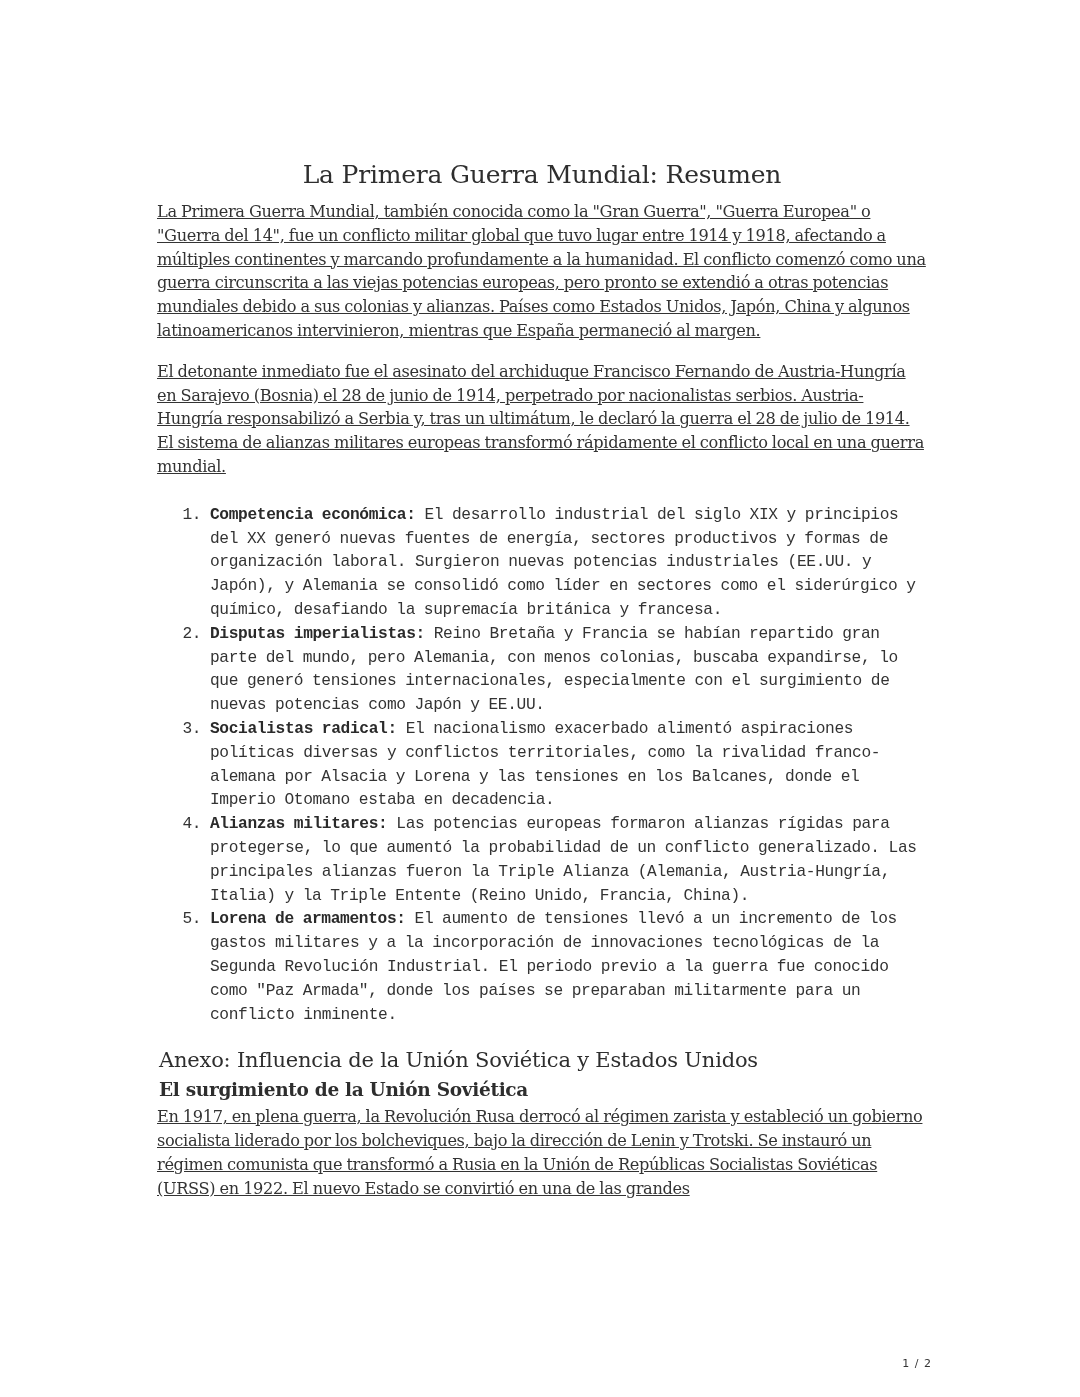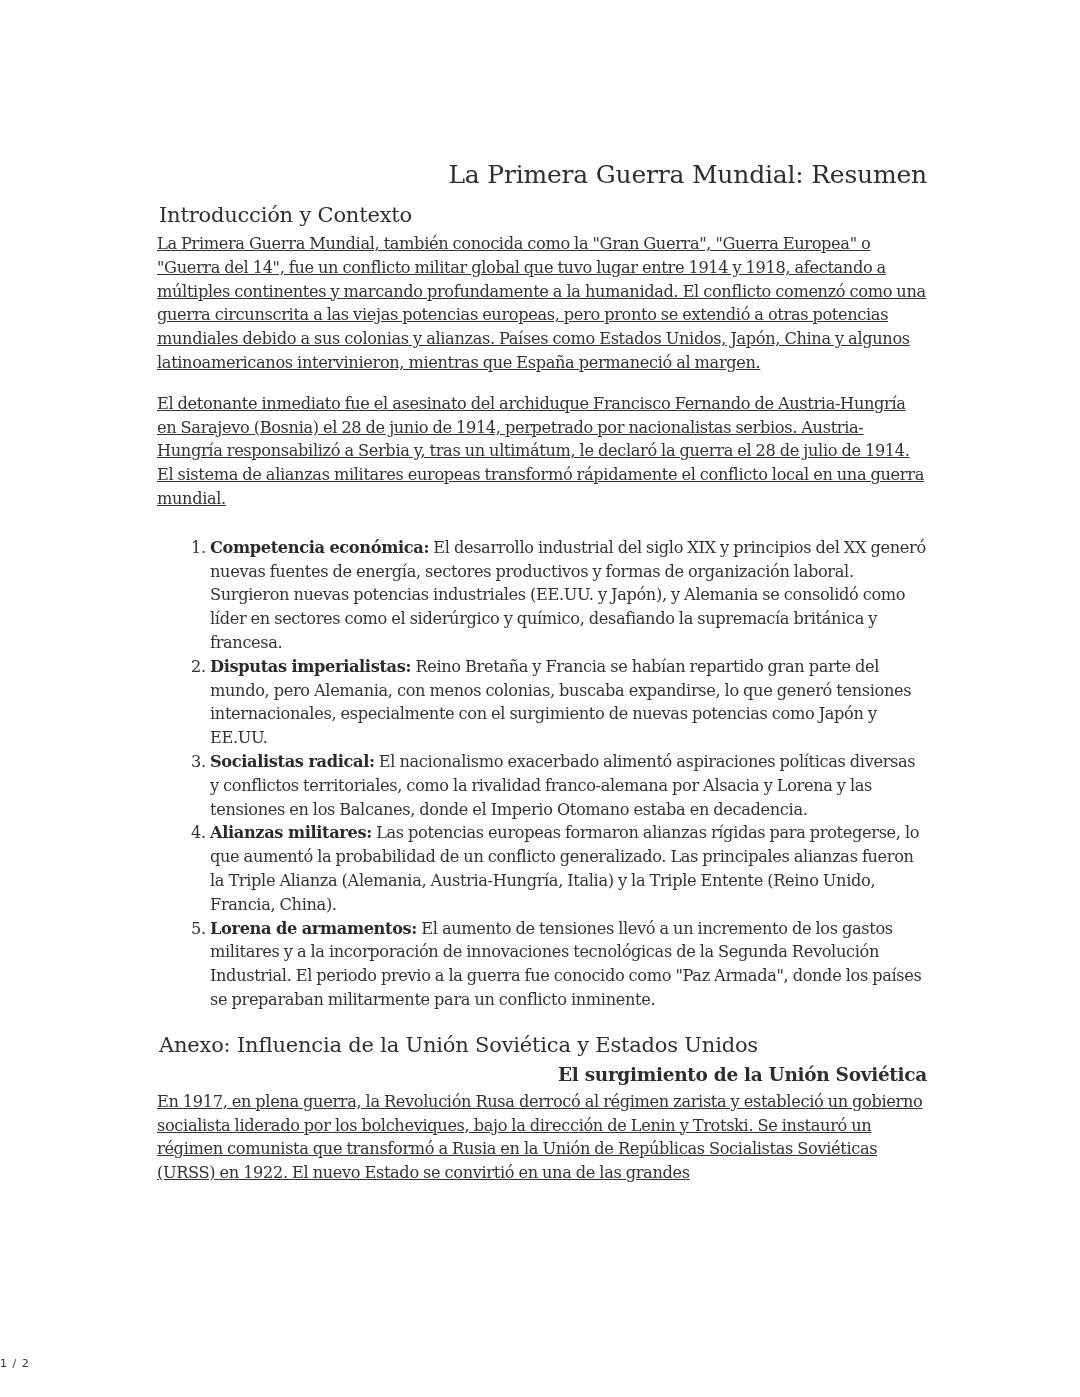--- a/index.html
+++ b/index.html
@@ -17,82 +17,80 @@
     }
     .page {
       position: absolute;
       left: 157px;
       top: 158px;
       width: 770px;
     }
     .doc-title {
       font-size: 25px;
       font-weight: normal;
-      text-align: right;
+      text-align: center;
       margin: 0 0 8px 0;
       line-height: 34px;
       color: #2e2e2e;
       letter-spacing: -0.2px;
     }
     h2 {
       font-size: 21px;
       font-weight: normal;
       margin: 0 0 2px 2px;
       line-height: 30px;
       color: #2e2e2e;
       letter-spacing: -0.2px;
     }
     h3 {
       font-size: 18.5px;
       font-weight: bold;
       margin: 0 0 2px 2px;
       line-height: 26px;
       color: #2e2e2e;
       letter-spacing: -0.3px;
-      text-align: right;
     }
     p {
       font-size: 16.2px;
       line-height: 23.8px;
       margin: 0 0 17px 0;
       letter-spacing: -0.35px;
       word-spacing: -0.5px;
       text-decoration: underline;
     }
     .section-gap { height: 8px; }
     ol {
       margin: 0 0 18px 0;
       padding: 0 0 0 53px;
       font-size: 16.2px;
       line-height: 23.8px;
       letter-spacing: -0.35px;
       word-spacing: -0.5px;
     }
-    ol li { padding-left: 0; }
+    ol li { padding-left: 0; font-family: Liberation Mono, monospace; }
     ol li b { color: #2a2a2a; }
     .footer {
       position: absolute;
       top: 1357px;
       left: 0;
       width: 932px;
-      text-align: left;
+      text-align: right;
       font-family: "DejaVu Sans", sans-serif;
       font-size: 11px;
       color: #333;
       letter-spacing: 1px;
     }
   </style>
 </head>
 <body>
 
 <div class="page">
   <h1 class="doc-title">La Primera Guerra Mundial: Resumen</h1>
 
   <section>
-    <h2>Introducción y Contexto</h2>
     <p>La Primera Guerra Mundial, también conocida como la "Gran Guerra", "Guerra Europea" o "Guerra del 14", fue un conflicto militar global que tuvo lugar entre 1914 y 1918, afectando a múltiples continentes y marcando profundamente a la humanidad. El conflicto comenzó como una guerra circunscrita a las viejas potencias europeas, pero pronto se extendió a otras potencias mundiales debido a sus colonias y alianzas. Países como Estados Unidos, Japón, China y algunos latinoamericanos intervinieron, mientras que España permaneció al margen.</p>
     <p>El detonante inmediato fue el asesinato del archiduque Francisco Fernando de Austria-Hungría en Sarajevo (Bosnia) el 28 de junio de 1914, perpetrado por nacionalistas serbios. Austria-Hungría responsabilizó a Serbia y, tras un ultimátum, le declaró la guerra el 28 de julio de 1914. El sistema de alianzas militares europeas transformó rápidamente el conflicto local en una guerra mundial.</p>
   </section>
 
   <div class="section-gap"></div>
 
   <section>
     <ol>
       <li><b>Competencia económica:</b><span> El desarrollo industrial del siglo XIX y principios del XX generó nuevas fuentes de energía, sectores productivos y formas de organización laboral. Surgieron nuevas potencias industriales (EE.UU. y Japón), y Alemania se consolidó como líder en sectores como el siderúrgico y químico, desafiando la supremacía británica y francesa.</span></li>
       <li><b>Disputas imperialistas:</b><span> Reino Bretaña y Francia se habían repartido gran parte del mundo, pero Alemania, con menos colonias, buscaba expandirse, lo que generó tensiones internacionales, especialmente con el surgimiento de nuevas potencias como Japón y EE.UU.</span></li>

